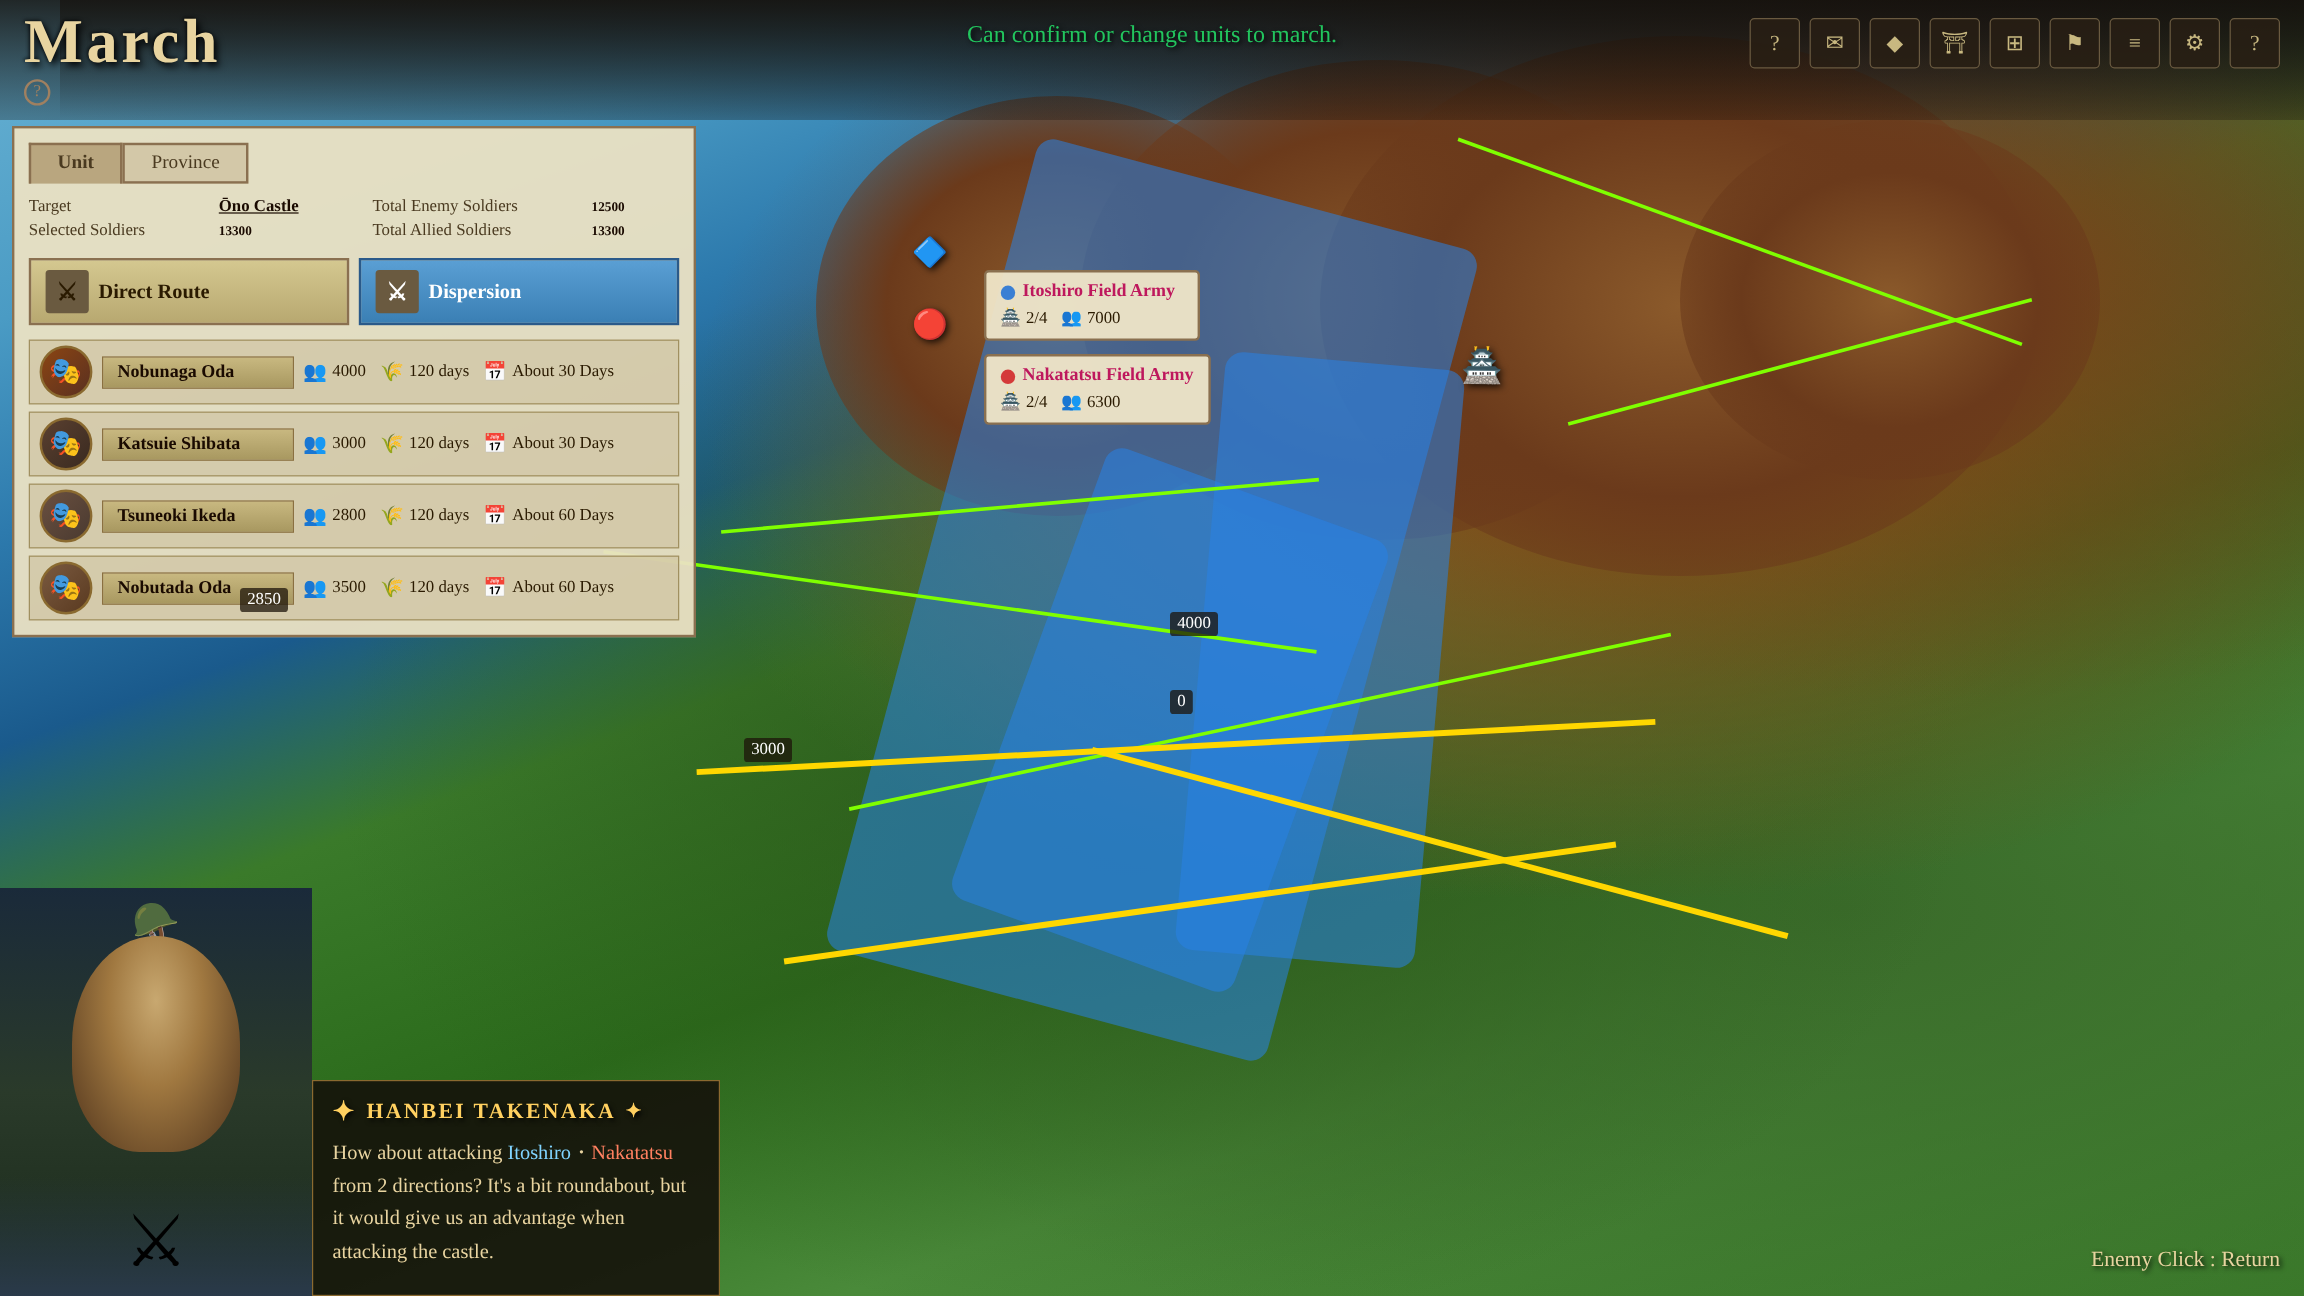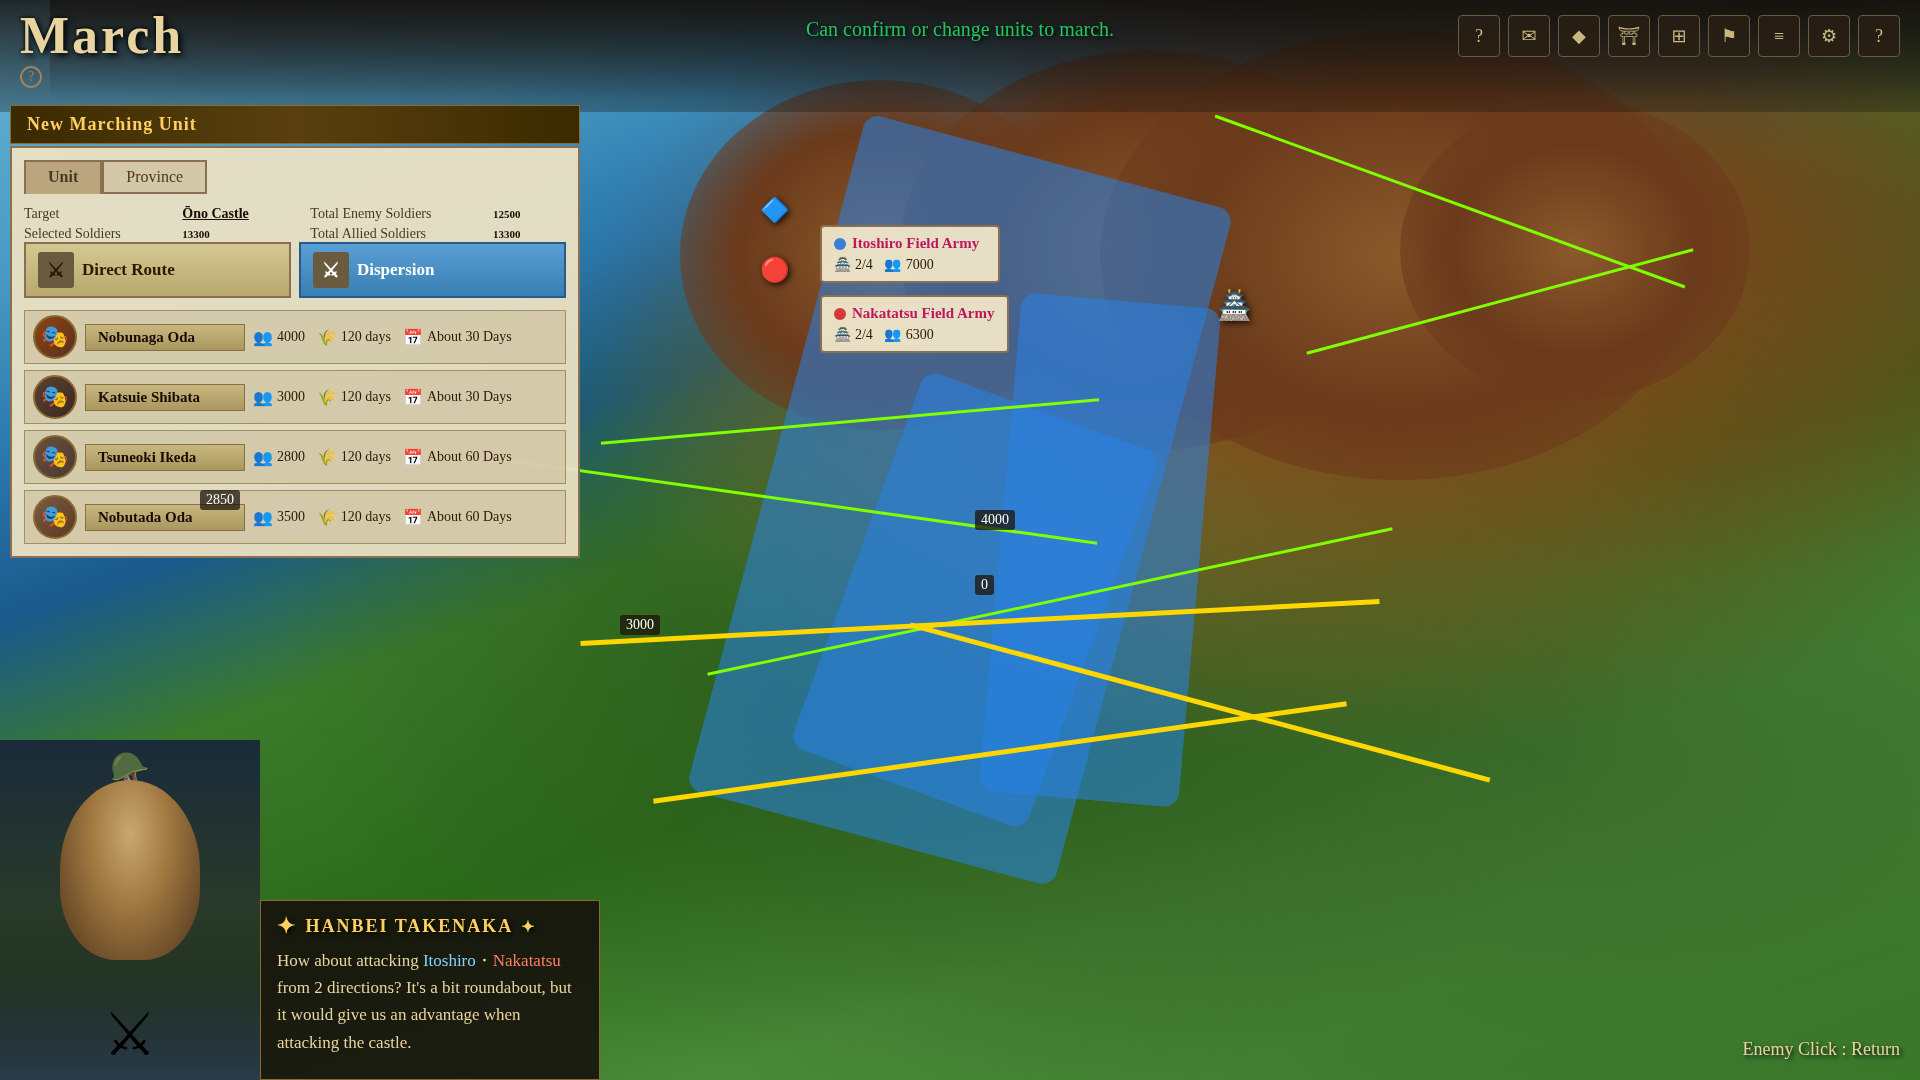--- a/index.html
+++ b/index.html
@@ -32,21 +32,21 @@
       background: #7fff00;
       height: 3px;
     }
 
     
     #top-header {
       position: absolute;
       top: 0;
       left: 0;
       right: 0;
-      height: 112px;
+      height: 100px;
       background: linear-gradient(to bottom, rgba(20,15,10,0.85) 0%, rgba(20,15,10,0.3) 100%);
       display: flex;
       align-items: flex-start;
       padding: 10px 20px;
     }
 
     #title-area {
       display: flex;
       flex-direction: column;
     }
@@ -161,20 +161,21 @@
       background: rgba(180,160,120,0.9);
       border-bottom: none;
       font-weight: bold;
     }
 
     
     #target-info {
       display: grid;
       grid-template-columns: auto auto auto auto;
       gap: 4px 16px;
+      margin-bottom: 14px;
       font-size: 15px;
       color: #2a1a00;
       align-items: center;
     }
 
     .info-label {
       font-size: 14px;
       color: #4a3a20;
     }
 
@@ -481,23 +482,20 @@
   <div class="toolbar-btn">◆</div>
   <div class="toolbar-btn">⛩</div>
   <div class="toolbar-btn">⊞</div>
   <div class="toolbar-btn">⚑</div>
   <div class="toolbar-btn">≡</div>
   <div class="toolbar-btn">⚙</div>
   <div class="toolbar-btn">?</div>
 </div>
 
 <div id="left-panel">
-  <div id="panel-header">
-    <div id="panel-header-title">New Marching Unit</div>
-  </div>
 
   <div id="panel-content">
 
     <div id="tabs">
       <div class="tab active">Unit</div>
       <div class="tab">Province</div>
     </div>
 
     <div id="target-info">
       <span class="info-label">Target</span>

